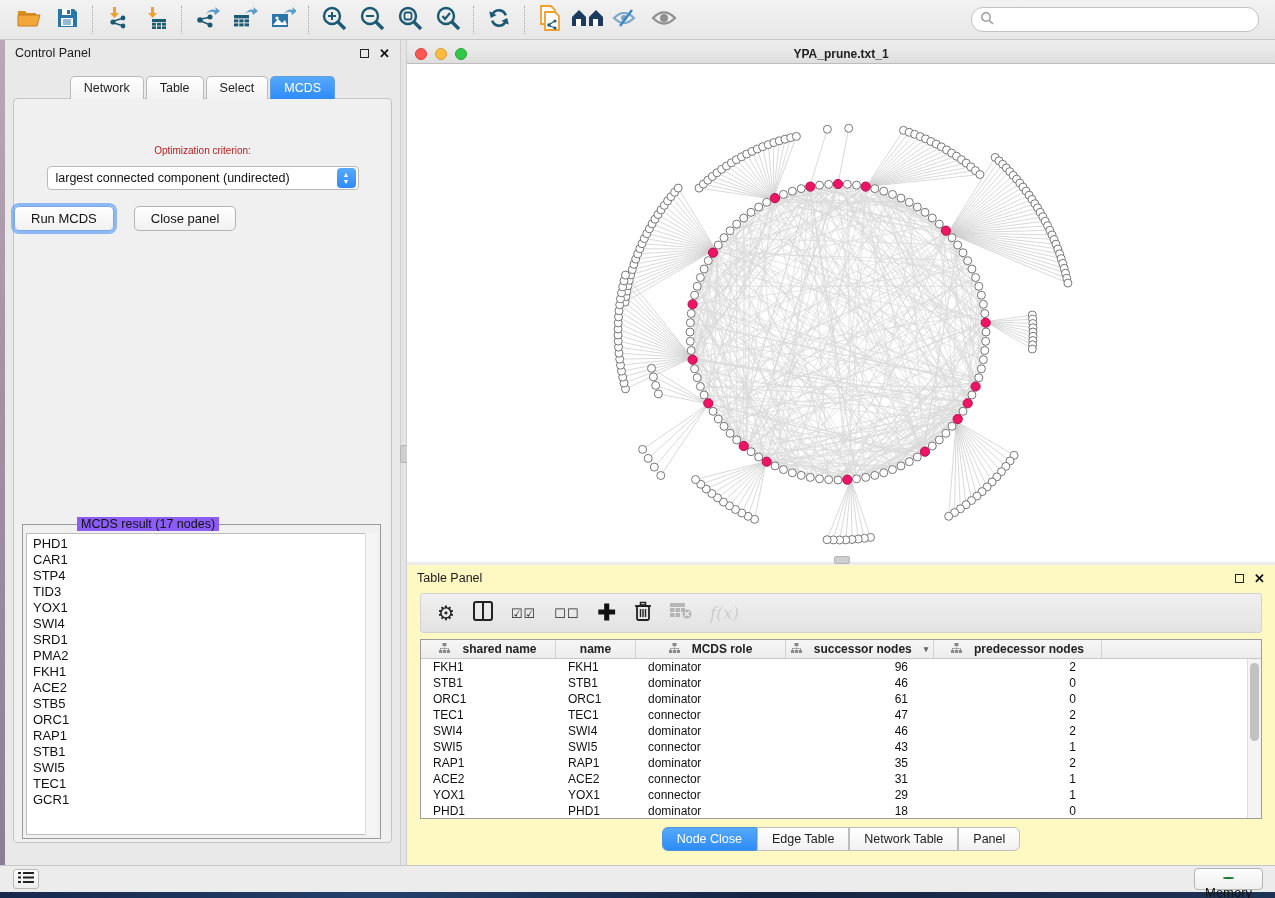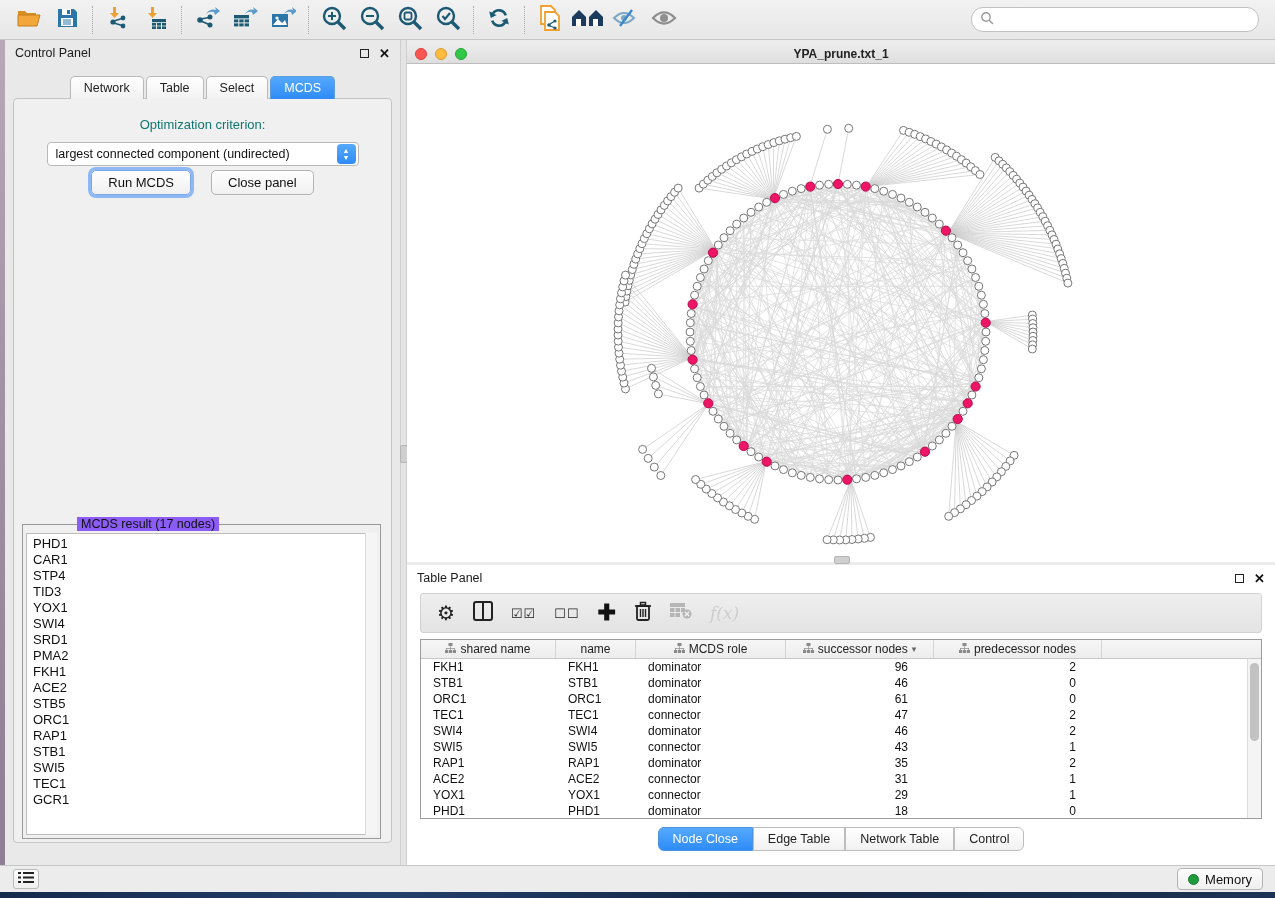--- a/index.html
+++ b/index.html
@@ -21,25 +21,25 @@
   
   .control-panel { position:absolute; left:5px; top:40px; width:395px; height:825px; background:#e9e9e9; }
   .panel-titlebar { height:26px; display:flex; align-items:center; padding:0 10px; font-size:12.5px; color:#1a1a1a;justify-content:space-between; }
   .panel-titlebar .ttl { flex:1; }
   .win-sq { width:9px; height:9px; border:1.5px solid #222; margin-right:10px; }
   .win-x { font-size:13px; font-weight:bold; color:#111; line-height:9px; }
   .cp-tabs { display:flex; justify-content:center; margin-top:10px; position:relative; z-index:2; }
   .cp-tab { font-size:12.5px; padding:4px 13px; background:linear-gradient(#ffffff,#f2f2f2); border:1px solid #b9b9b9; border-bottom:none; border-radius:5px 5px 0 0; margin:0 1px; color:#222; }
   .cp-tab.active { background:linear-gradient(#55a9fd,#2e8bf7); color:#fff; border-color:#5f9fdc; }
   .cp-body { position:absolute; left:8px; right:8px; top:58px; bottom:22px; background:#f0f0f0; border:1px solid #c4c4c4; border-radius:4px; padding-top:18px; }
-  .opt-label { text-align:center; font-size:13px; color:#0f766e; margin-bottom:10px; }
+  .opt-label { text-align:center; font-size:10px; color:#b91c1c; margin-bottom:10px;margin-top:28px; }
   .dropdown { width:312px; height:24px; margin:0 auto; background:#fff; border:1px solid #b9b9b9; border-radius:4px; display:flex; align-items:center; font-size:12.5px; color:#111; }
   .dropdown .dd-text { flex:1; padding-left:8px; white-space:nowrap; overflow:hidden; }
   .dd-stepper { width:19px; height:20px; margin-right:2px; background:linear-gradient(#57aafd,#2e8bf7); border-radius:4px; display:flex; flex-direction:column; align-items:center; justify-content:center; color:#fff; font-size:7px; line-height:7px; }
-  .btn-row { display:flex; justify-content:center; gap:20px; margin-top:4px; }
+  .btn-row { display:flex; justify-content:flex-start; gap:20px; margin-top:16px; }
   .mac-btn { font-size:13px; color:#111; background:linear-gradient(#ffffff,#f0f0f0); border:1px solid #b5b5b5; border-radius:5px; padding:4px 16px; }
   .mac-btn.focused { box-shadow:0 0 0 3px rgba(110,165,245,.75); border-color:#7aa8e8; }
   .mcds-fieldset { position:absolute; left:8px; top:425px; right:10px; bottom:3px; border:1px solid #9a9a9a; background:#f0f0f0; }
   .mcds-legend { position:absolute; top:-8px; left:6px; background:#8b5cf6; padding:0 4px; font-size:12.5px; color:#111;margin-left:48px; }
   .mcds-list { position:absolute; left:3px; right:3px; top:8px; bottom:3px; background:#fff; border:1px solid #bdbdbd; overflow:hidden; font-size:13px; color:#111; padding:2px 0 0 6px; line-height:16px; }
   .mcds-scroll { position:absolute; right:3px; top:8px; bottom:3px; width:12px; background:#f5f5f5; border-left:1px solid #ddd; }
 
   
   .v-divider { position:absolute; left:400px; top:40px; width:7px; height:825px; background:#e4e4e4; border-left:1px solid #cfcfcf; border-right:1px solid #cfcfcf; }
   .v-handle { position:absolute; left:-1px; top:405px; width:8px; height:18px; background:#cfcfcf; border:1px solid #b5b5b5; border-radius:2px; }
@@ -47,51 +47,51 @@
   
   .right-area { position:absolute; left:407px; top:40px; width:868px; height:825px; background:#ececec; }
   .net-titlebar { position:absolute; left:0; top:5px; width:868px; height:19px; background:linear-gradient(#ececec,#dedede); border-bottom:1px solid #bdbdbd; display:flex; align-items:center; }
   .tlights { display:flex; gap:8px; padding-left:8px; position:absolute; }
   .tl { width:12px; height:12px; border-radius:50%; }
   .net-title { flex:1; text-align:center; font-size:12px; color:#222; font-weight:bold; }
   .net-canvas { position:absolute; left:0; top:24px; width:868px; height:498px; background:#fff; }
   .h-handle { position:absolute; left:427px; top:516px; width:16px; height:8px; background:#cfcfcf; border:1px solid #b5b5b5; border-radius:2px; }
 
   
-  .table-panel { position:absolute; left:0; top:525px; width:868px; height:300px; background:#ffffff; }
+  .table-panel { position:absolute; left:0; top:525px; width:868px; height:300px; background:#fef9c3; }
   .tp-toolbar { position:absolute; left:13px; right:13px; top:28px; height:40px; background:linear-gradient(#efefef,#e3e3e3); border:1px solid #d2d2d2; border-radius:3px; display:flex; align-items:center; gap:18px; padding-left:16px; }
   .tp-ic { display:flex; align-items:center; justify-content:center; height:26px; }
   .tp-ic.disabled { opacity:.35; }
   .gear-glyph { font-size:20px; color:#222; }
   .fx-glyph { font-family:"DejaVu Serif",serif; font-style:italic; font-size:17px; color:#9a9a9a; }
   .cb-pair { font-size:13px; letter-spacing:1px; color:#222; }
   .plus-glyph { font-size:22px; font-weight:bold; color:#111; line-height:20px; }
 
   .grid-wrap { position:absolute; left:13px; right:13px; top:74px; bottom:46px; background:#fff; border:1px solid #9d9d9d; overflow:hidden; }
   .grid-head { display:grid; grid-template-columns:135px 80px 150px 148px 168px 1fr; background:linear-gradient(#f6f6f6,#ededed); border-bottom:1px solid #c9c9c9; height:19px; }
-  .gh-cell { display:flex; align-items:center; justify-content:center; gap:4px; font-size:12px; color:#222; border-right:1px solid #d4d4d4; overflow:hidden; }
+  .gh-cell { display:flex; align-items:center; justify-content:center; gap:12px; font-size:12px; color:#222; border-right:1px solid #d4d4d4; overflow:hidden;font-weight:bold; }
   .gh-tree { color:#8a8a8a; font-size:10px; }
   .gh-sort { color:#666; font-size:9px; }
   .grid-body { position:absolute; left:0; right:14px; top:19px; bottom:0; }
   .grid-row { display:grid; grid-template-columns:135px 80px 150px 148px 168px 1fr; height:16px; align-items:center; font-size:12px; color:#111; }
   .gc { padding-left:12px; white-space:nowrap; }
   .gc.num { text-align:right; padding-right:26px; }
   .vscroll { position:absolute; right:0; top:19px; bottom:0; width:14px; background:#f4f4f4; border-left:1px solid #ddd; }
   .vthumb { position:absolute; left:2px; top:4px; width:9px; height:78px; background:#c2c2c2; border-radius:5px; }
 
   .bottom-tabs { position:absolute; left:0; right:0; bottom:14px; display:flex; justify-content:center; }
   .b-tab { font-size:12.5px; padding:4px 14px; background:linear-gradient(#ffffff,#f1f1f1); border:1px solid #bdbdbd; color:#222; }
   .b-tab:first-child { border-radius:6px 0 0 6px; }
   .b-tab:last-child { border-radius:0 6px 6px 0; }
   .b-tab.active { background:linear-gradient(#55a9fd,#2e8bf7); color:#fff; border-color:#4d93e0; }
 
   
   .statusbar { position:absolute; left:0; top:865px; width:1275px; height:27px; background:#ececec; border-top:1px solid #c6c6c6; }
   .list-btn { position:absolute; left:13px; top:3px; width:26px; height:20px; background:linear-gradient(#fdfdfd,#eee); border:1px solid #b9b9b9; border-radius:3px; display:flex; align-items:center; justify-content:center; }
-  .memory-btn { position:absolute; right:12px; top:2px; height:22px; background:linear-gradient(#fdfdfd,#efefef); border:1px solid #b5b5b5; border-radius:4px; display:flex; align-items:center; gap:6px; padding:8px 10px; font-size:13px; color:#111; }
+  .memory-btn { position:absolute; right:12px; top:2px; height:22px; background:linear-gradient(#fdfdfd,#efefef); border:1px solid #b5b5b5; border-radius:4px; display:flex; align-items:center; gap:6px; padding:8px 10px; font-size:13px; color:#111;flex-direction:column; }
   .mem-dot { width:11px; height:11px; border-radius:50%; background:#1f9b3c; border:1px solid #157a2c; }
 </style>
 </head>
 <body>
 
 <div class="app">
 
   <div class="toolbar">
     <div class="tb-btn">
       <span>
@@ -1416,21 +1416,21 @@
             </div>
           </div>
         <div class="vscroll">
             <div class="vthumb"></div>
           </div>
       </div>
       <div class="bottom-tabs" id="bottom-tabs">
           <div class="b-tab active">Node Close</div>
           <div class="b-tab">Edge Table</div>
           <div class="b-tab">Network Table</div>
-          <div class="b-tab">Control</div>
+          <div class="b-tab">Panel</div>
         </div>
     </div>
   </div>
 
   <div class="statusbar">
     <span class="list-btn">
       <span><svg width="16" height="13" viewBox="0 0 16 13">
             <g stroke="#222" stroke-width="2">
               <line x1="0" y1="2" x2="3" y2="2"></line>
               <line x1="5" y1="2" x2="16" y2="2"></line>

